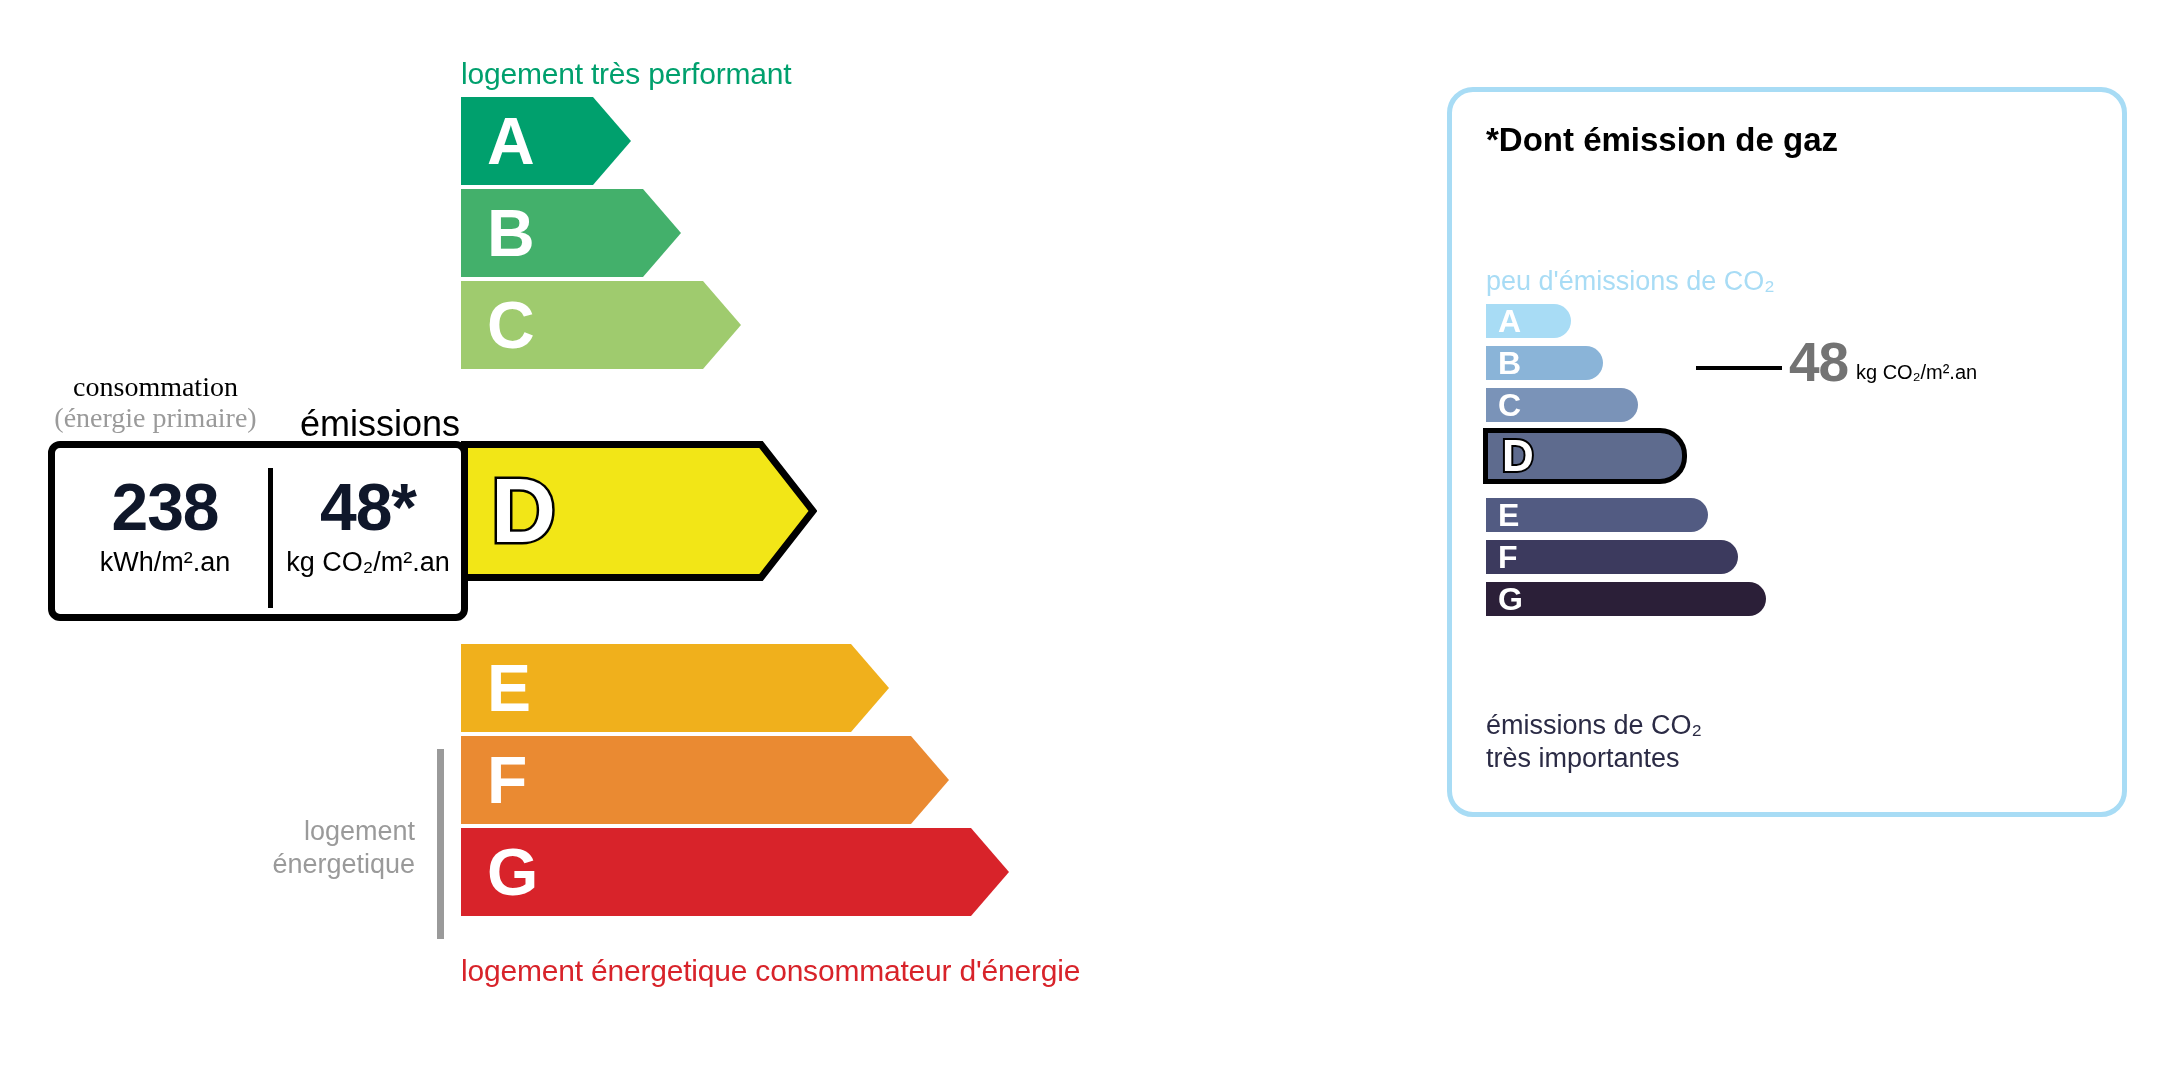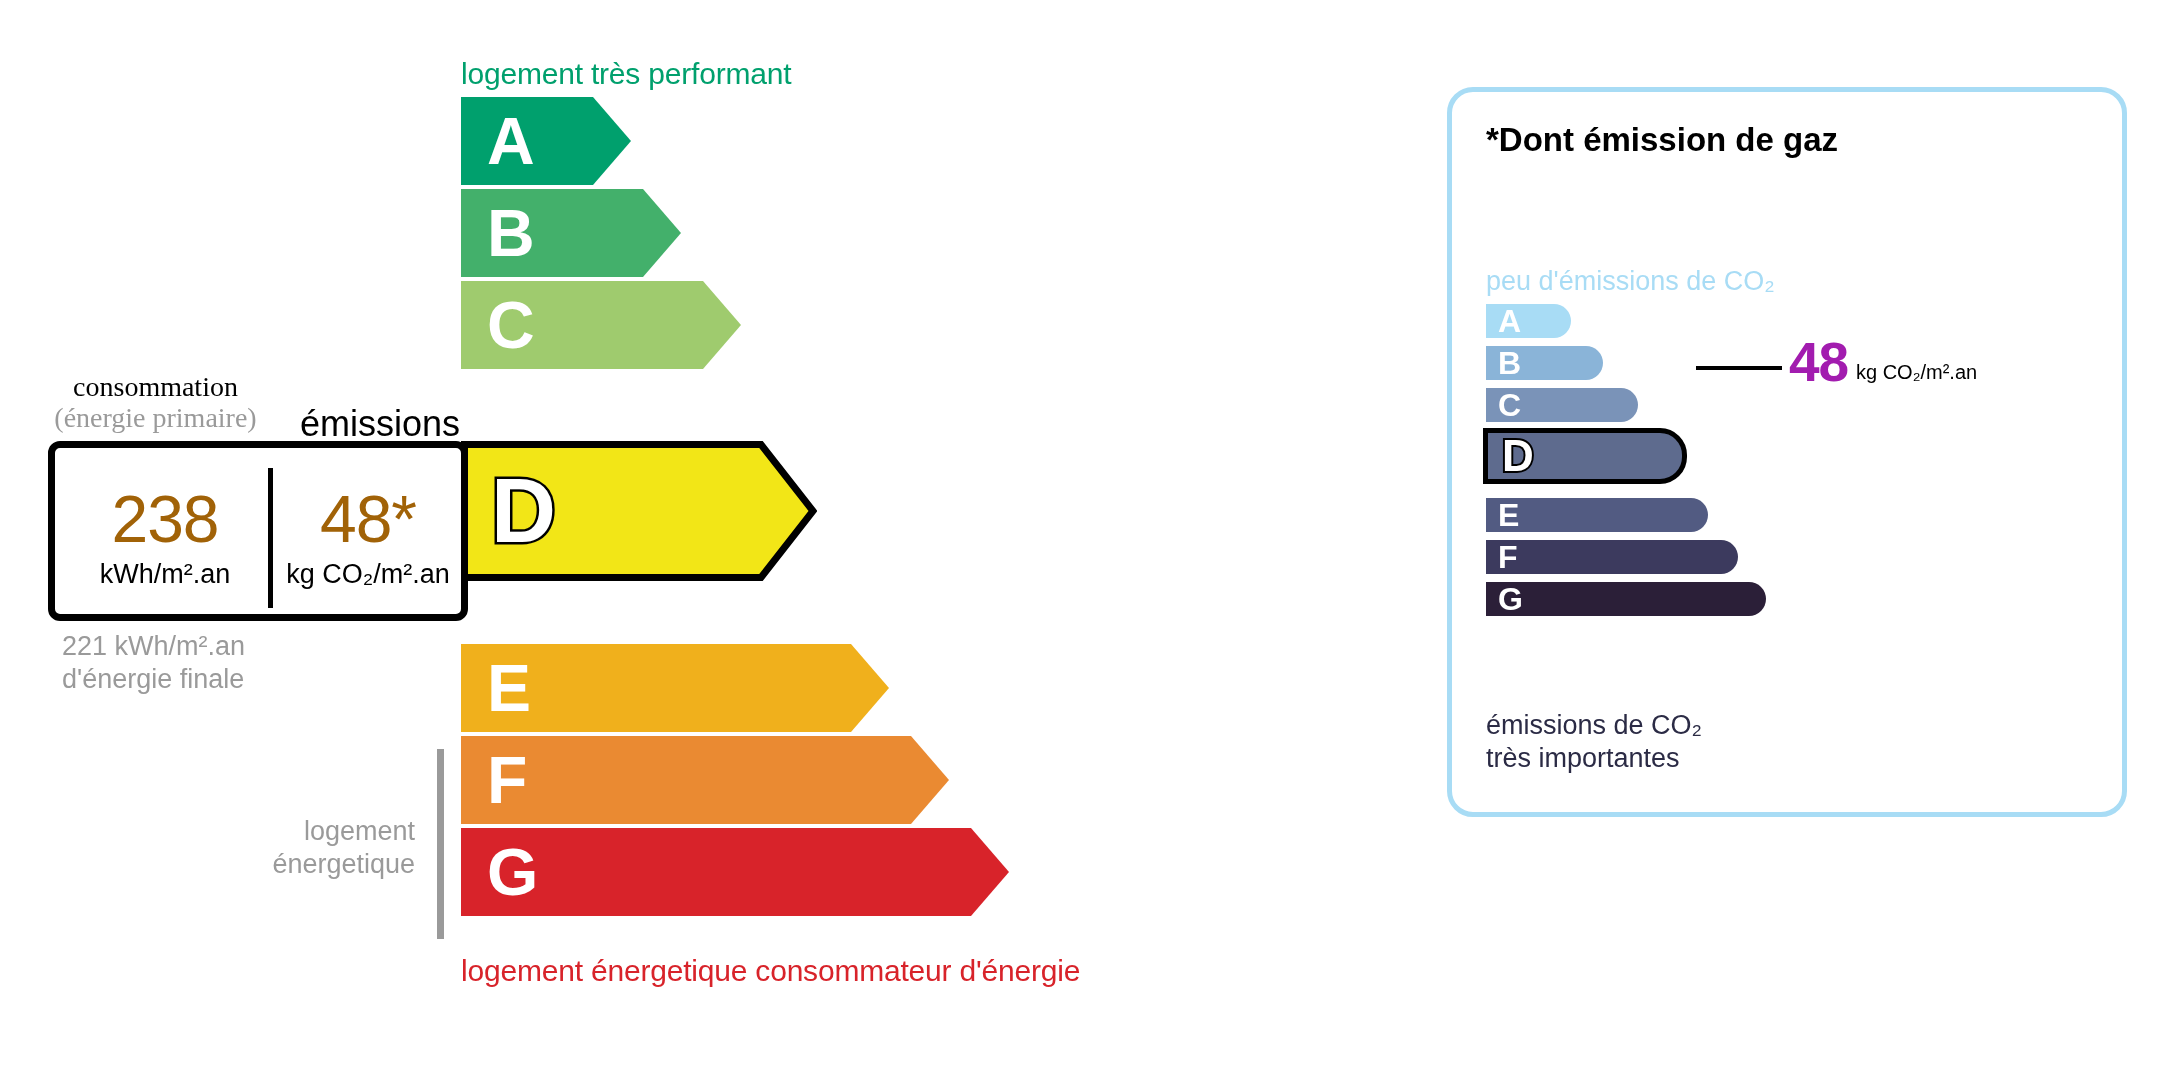--- a/index.html
+++ b/index.html
@@ -101,25 +101,24 @@
     height: 140px;
     background: #000000;
   }
   .value-cell {
     position: absolute;
     top: 26px;
     text-align: center;
   }
   .value-number {
     font-size: 66px;
-    font-weight: normal;
-    color: #a16207;
+    font-weight: bold;
+    color: #0f172a;
     line-height: 1.0;
     letter-spacing: -1px;
-    margin-top: 12px;
   }
   .value-unit {
     font-size: 27px;
     color: #000000;
     margin-top: 8px;
     line-height: 1.1;
   }
   #cell-consumption { left: 10px; width: 200px; }
   #cell-emission { left: 218px; width: 190px; }
 
@@ -255,21 +254,21 @@
     width: 86px;
     height: 4px;
     background: #000000;
   }
   #co2-callout-value {
     position: absolute;
     left: 337px;
     top: 243px;
     font-size: 55px;
     font-weight: bold;
-    color: #a21caf;
+    color: #737373;
     line-height: 1;
     letter-spacing: -1px;
   }
   #co2-callout-unit {
     position: absolute;
     left: 404px;
     top: 269px;
     font-size: 20px;
     color: #000000;
     white-space: nowrap;
@@ -344,24 +343,20 @@
     <div class="value-cell" id="cell-consumption">
       <div class="value-number">238</div>
       <div class="value-unit">kWh/m².an</div>
     </div>
     <div class="value-cell" id="cell-emission">
       <div class="value-number">48*</div>
       <div class="value-unit">kg CO₂/m².an</div>
     </div>
   </div>
 
-  <div id="final-energy-note">
-    <div>221 kWh/m².an</div>
-    <div>d'énergie finale</div>
-  </div>
 
   <div id="passoire-bar"></div>
   <div id="passoire-label">
     <div>logement</div>
     <div>énergetique</div>
   </div>
 </div>
 
 <div id="co2-panel">
 

